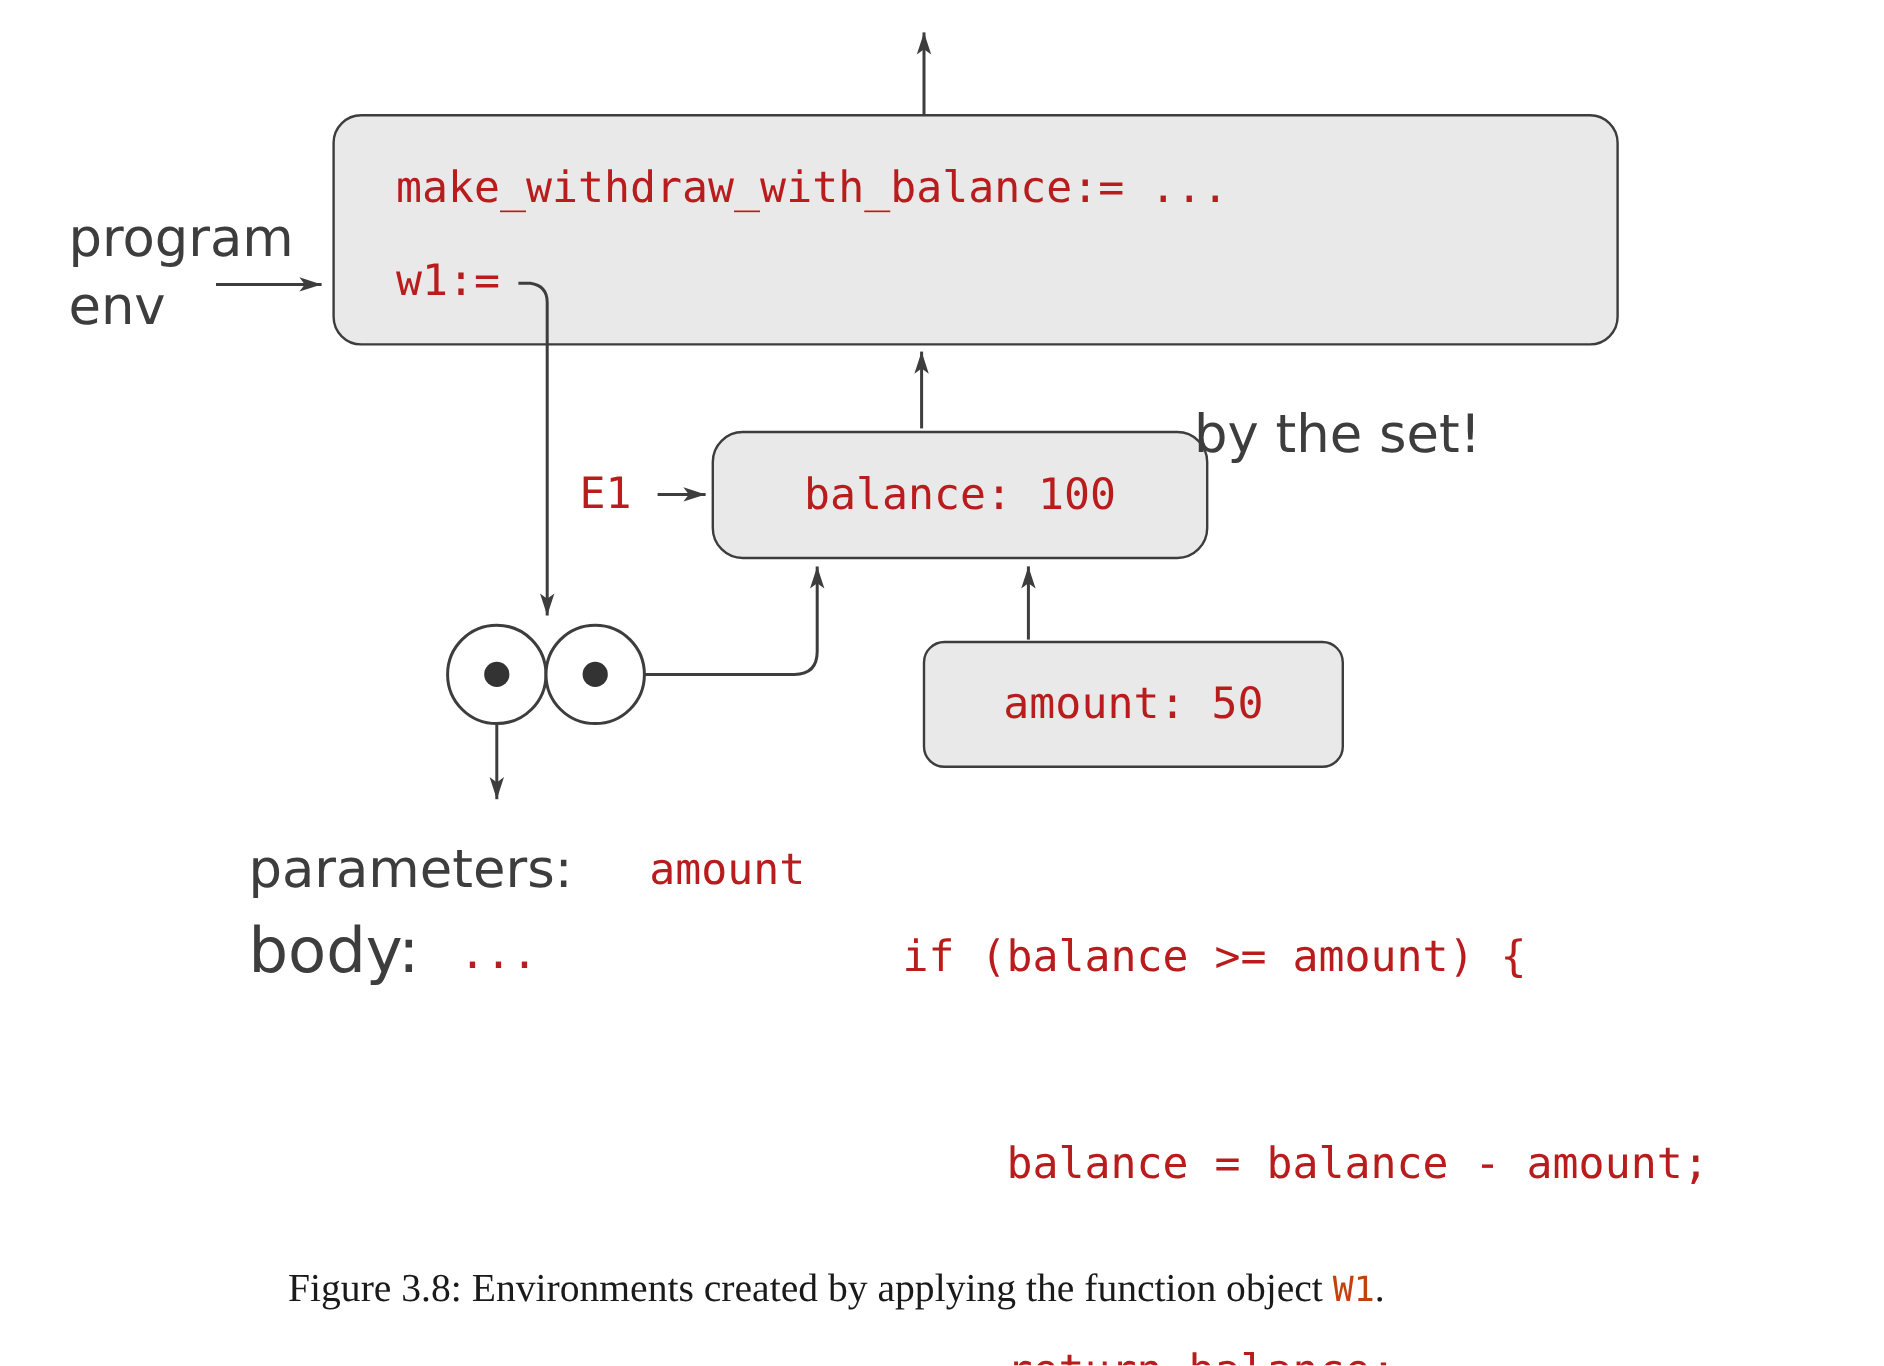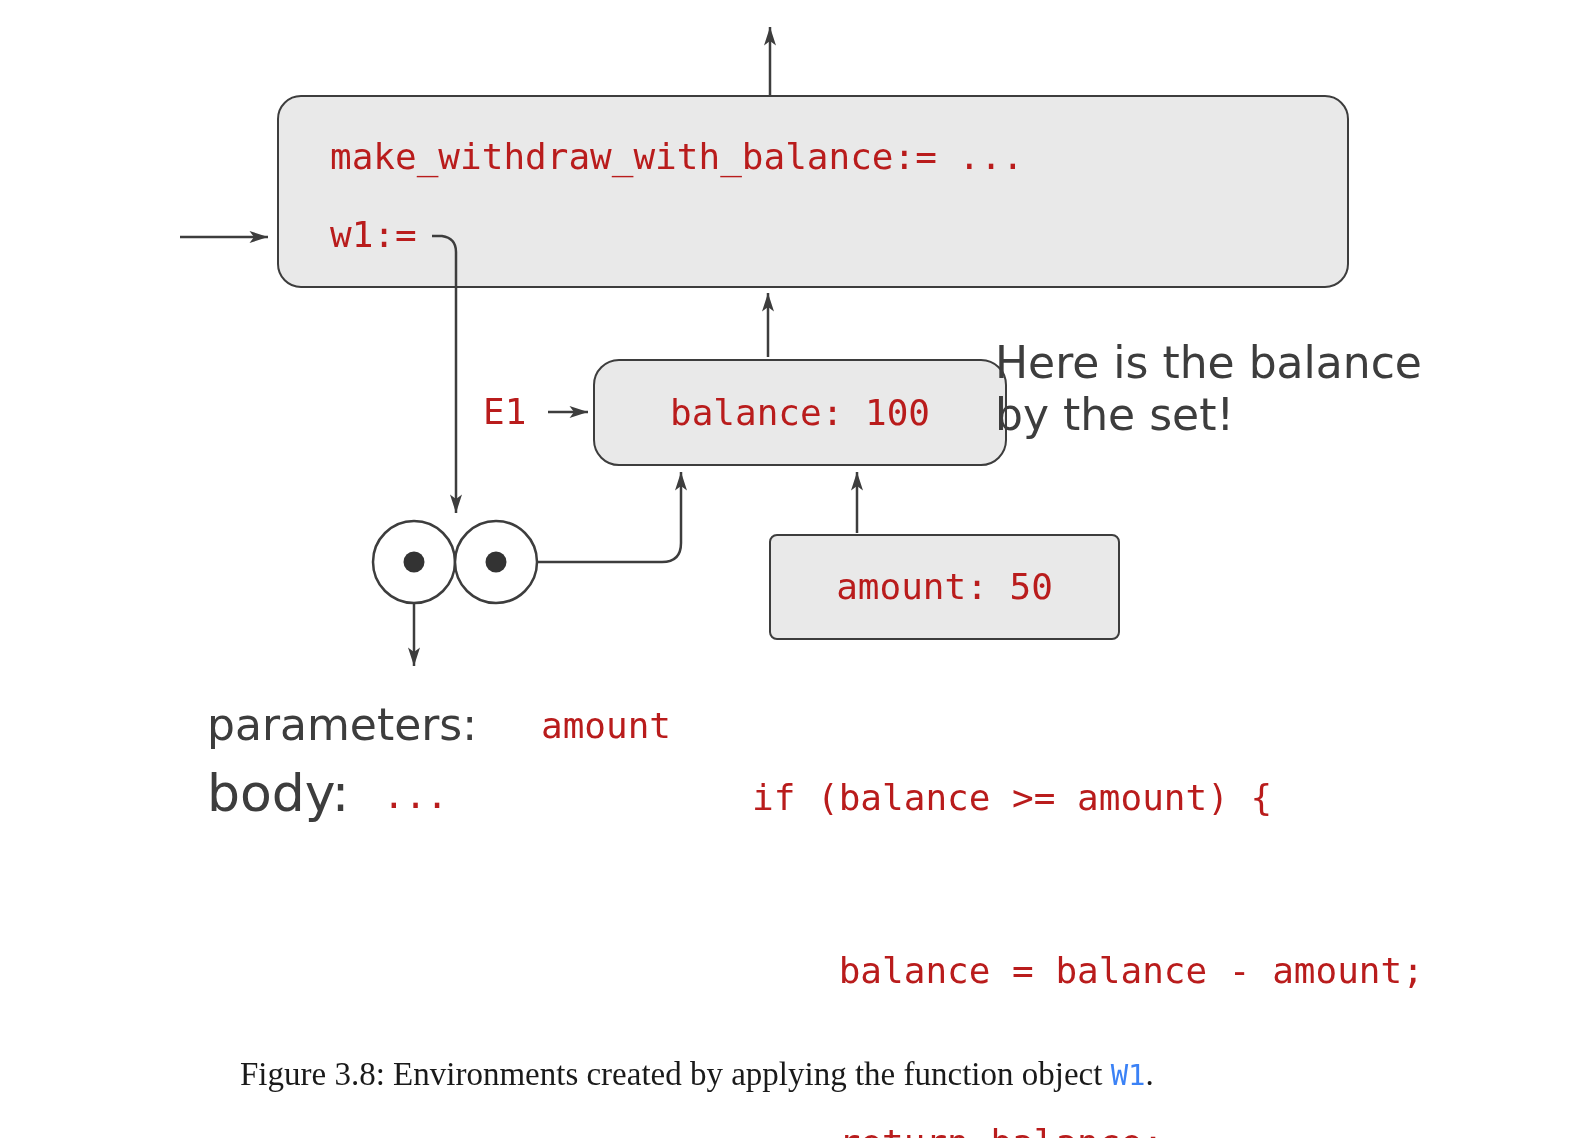--- a/index.html
+++ b/index.html
@@ -13,21 +13,21 @@
   #diagram-svg{position:absolute;left:0;top:0;}
   .frame{
     position:absolute;
     box-sizing:border-box;
     background:#e9e9e9;
     border:2.5px solid #3d3d3d;
   }
   #program-frame{left:277px;top:95px;width:1072px;height:193px;border-radius:24px;}
   #e1-frame{left:593px;top:359px;width:414px;height:107px;border-radius:26px;
             display:flex;align-items:center;justify-content:center;}
-  #amount-frame{left:769px;top:534px;width:351px;height:106px;border-radius:8px;
+  #amount-frame{left:769px;top:534px;width:351px;height:106px;border-radius:18px;
             display:flex;align-items:center;justify-content:center;}
   .mono{
     font-family:"DejaVu Sans Mono",monospace;
     font-size:36px;line-height:36px;
     color:#b91c1c;white-space:pre;
   }
   .sans{
     font-family:"DejaVu Sans",sans-serif;
     color:#3d3d3d;
   }
@@ -42,21 +42,21 @@
   #body-label{left:207px;top:771px;font-size:52px;line-height:44px;}
   #body-value{left:383px;top:778px;}
   #code-block{left:752px;top:654px;line-height:57.5px;}
   #caption{
     left:240px;top:1056px;
     font-family:"Liberation Serif",serif;
     font-size:33px;line-height:36px;color:#1a1a1a;white-space:pre;
   }
   #caption .cap-mono{
     font-family:"DejaVu Sans Mono",monospace;
-    font-size:29px;color:#3b82f6;
+    font-size:29px;color:#c2410c;
   }
 </style>
 </head>
 <body>
 
 <div id="canvas">
 
   <div id="program-frame" class="frame"></div>
   <div id="e1-frame" class="frame">
     <span class="mono">balance: 100</span>
@@ -85,25 +85,28 @@
       <circle cx="414" cy="562" r="41" fill="#ffffff" stroke="#3d3d3d" stroke-width="2.5"></circle>
       <circle cx="496" cy="562" r="41" fill="#ffffff" stroke="#3d3d3d" stroke-width="2.5"></circle>
       <circle cx="414" cy="562" r="10.5" fill="#333333"></circle>
       <circle cx="496" cy="562" r="10.5" fill="#333333"></circle>
     </g>
   </svg>
 
   <div id="env-binding-1" class="abs mono">make_withdraw_with_balance:= ...</div>
   <div id="env-binding-2" class="abs mono">w1:=</div>
 
+  <div id="program-env-label" class="abs sans">
+    <div>program</div>
+    <div>env</div>
+  </div>
 
   <div id="e1-label" class="abs mono">E1</div>
 
   <div id="annotation" class="abs sans">
-    <div>Here is the balance</div>
     <div>by the set!</div>
   </div>
 
   <div id="params-label" class="abs sans">parameters:</div>
   <div id="params-value" class="abs mono">amount</div>
   <div id="body-label" class="abs sans">body:</div>
   <div id="body-value" class="abs mono">...</div>
 
   <div id="code-block" class="abs mono">
     <div>if (balance &gt;= amount) {</div>

